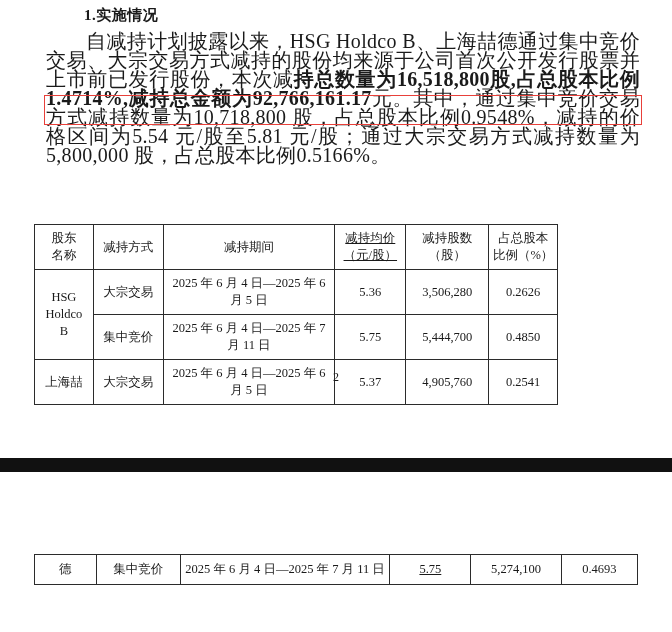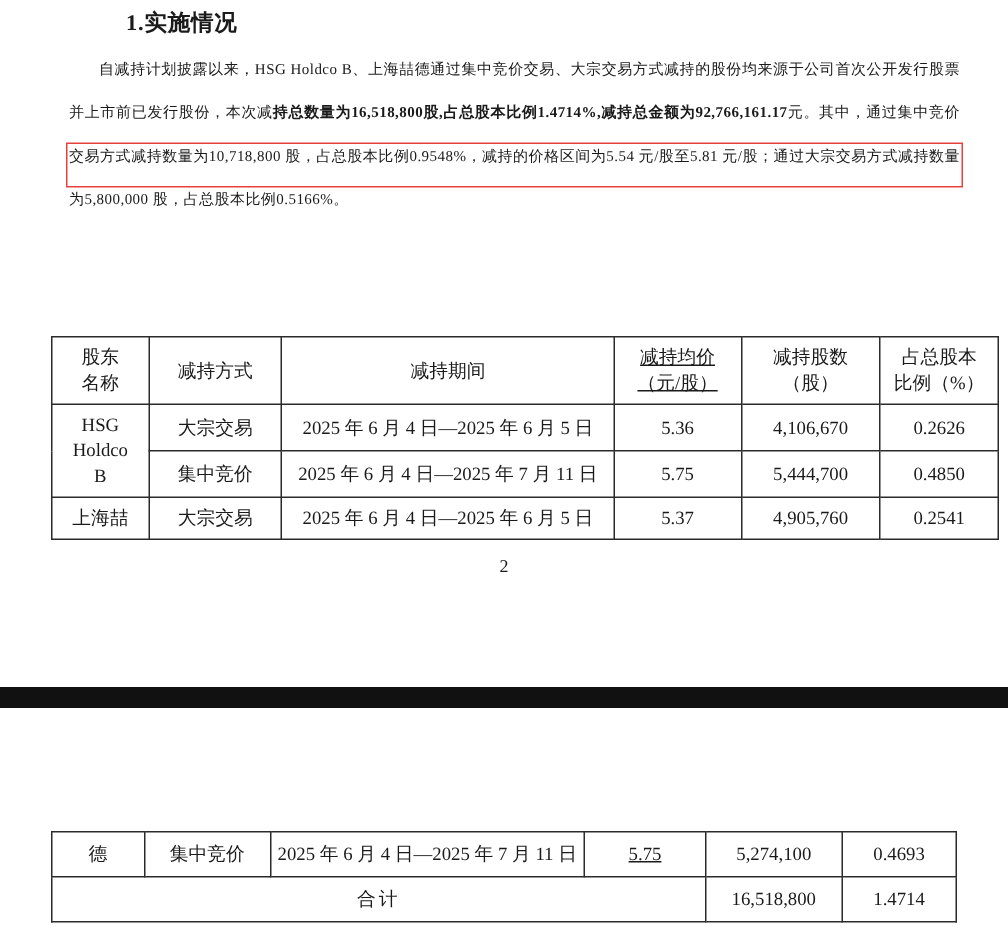--- a/index.html
+++ b/index.html
@@ -35,22 +35,22 @@
     top: 6px;
     font-size: 15px;
     font-weight: bold;
     letter-spacing: 0.5px;
   }
   .body-text {
     position: absolute;
     left: 46px;
     top: 32px;
     width: 594px;
-    font-size: 10px;
-    line-height: 29px;
+    font-size: 20px;
+    line-height: 19px;
     text-align: justify;
     text-justify: inter-ideograph;
     text-indent: 2em;
     letter-spacing: 0.3px;
   }
   .highlight-box {
     position: absolute;
     left: 44px;
     top: 95px;
     width: 598px;
@@ -59,21 +59,21 @@
     box-sizing: border-box;
     pointer-events: none;
   }
   .hl {
     font-weight: bold;
   }
   table.data-table {
     position: absolute;
     left: 34px;
     top: 224px;
-    width: 632px;
+    width: 524px;
     border-collapse: collapse;
     font-size: 12.5px;
     font-family: "Liberation Serif", "DejaVu Serif", serif;
   }
   table.data-table th,
   table.data-table td {
     border: 1px solid #2b2b2b;
     text-align: center;
     vertical-align: middle;
     padding: 5px 2px;
@@ -180,21 +180,21 @@
       <tbody>
         <tr>
           <td class="col-name" rowspan="2">
             <div>HSG</div>
             <div>Holdco</div>
             <div>B</div>
           </td>
           <td>大宗交易</td>
           <td>2025 年 6 月 4 日—2025 年 6 月 5 日</td>
           <td>5.36</td>
-          <td>4,106,670</td>
+          <td>3,506,280</td>
           <td>0.2626</td>
         </tr>
         <tr>
           <td>集中竞价</td>
           <td>2025 年 6 月 4 日—2025 年 7 月 11 日</td>
           <td>5.75</td>
           <td>5,444,700</td>
           <td>0.4850</td>
         </tr>
         <tr>
@@ -218,22 +218,17 @@
     <table class="data-table-bottom">
       <tbody>
         <tr>
           <td class="col-name">德</td>
           <td class="col-way">集中竞价</td>
           <td class="col-range">2025 年 6 月 4 日—2025 年 7 月 11 日</td>
           <td class="col-price">5.75</td>
           <td class="col-qty">5,274,100</td>
           <td class="col-pct">0.4693</td>
         </tr>
-        <tr>
-          <td class="total-label" colspan="4">合计</td>
-          <td>16,518,800</td>
-          <td>1.4714</td>
-        </tr>
       </tbody>
     </table>
   </div>
 
 </div>
 
 </body></html>

